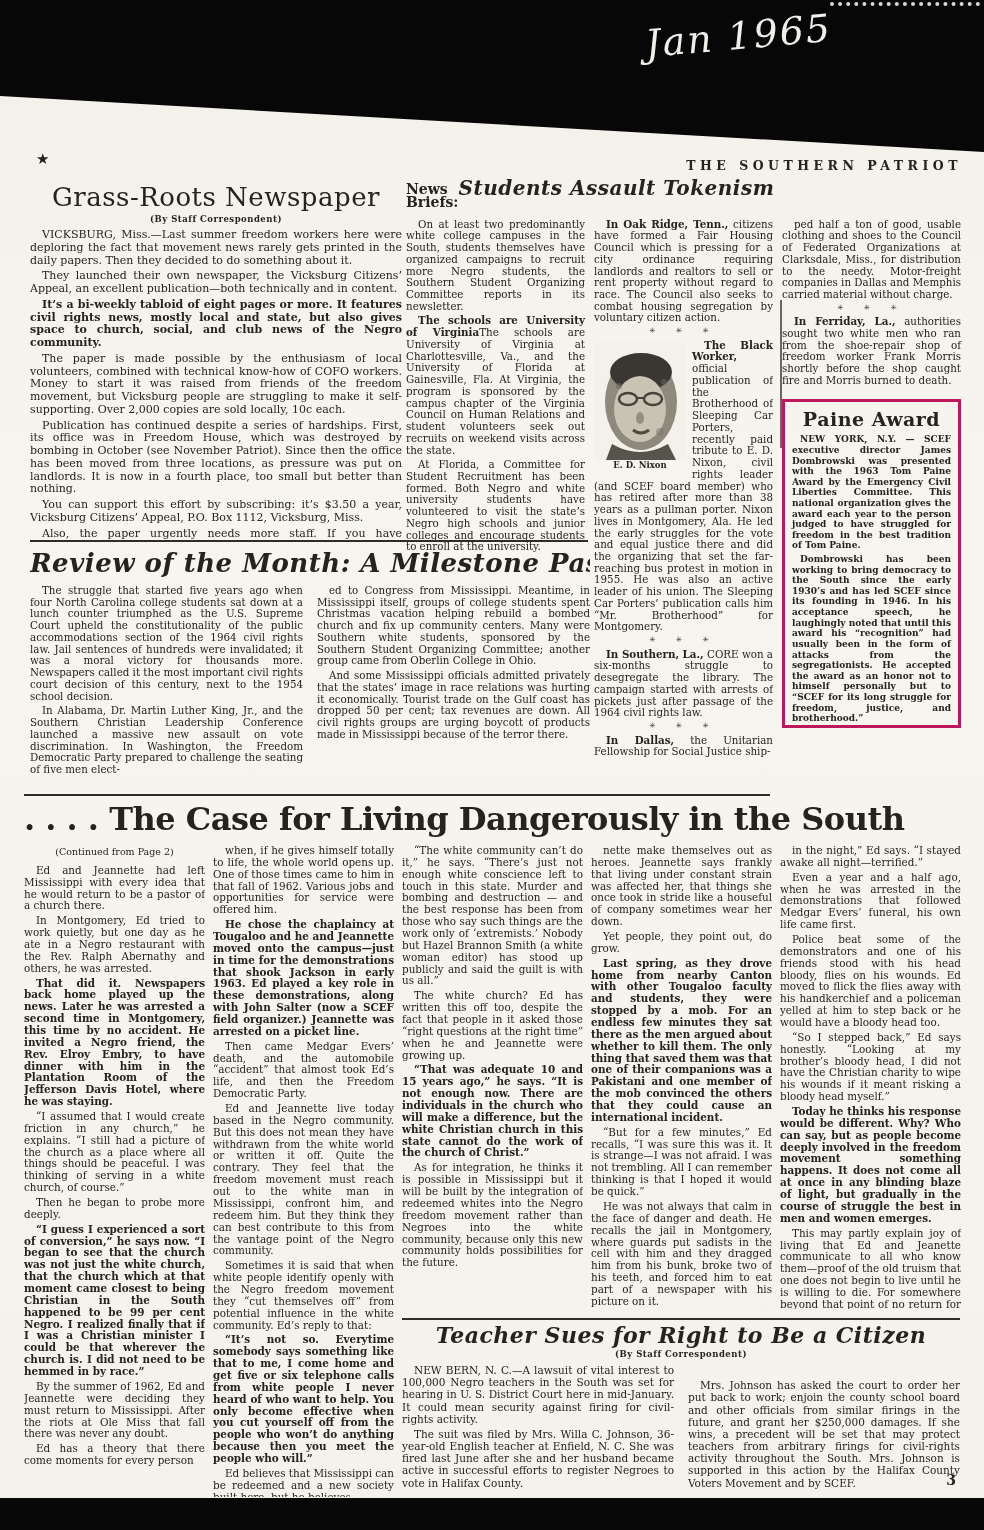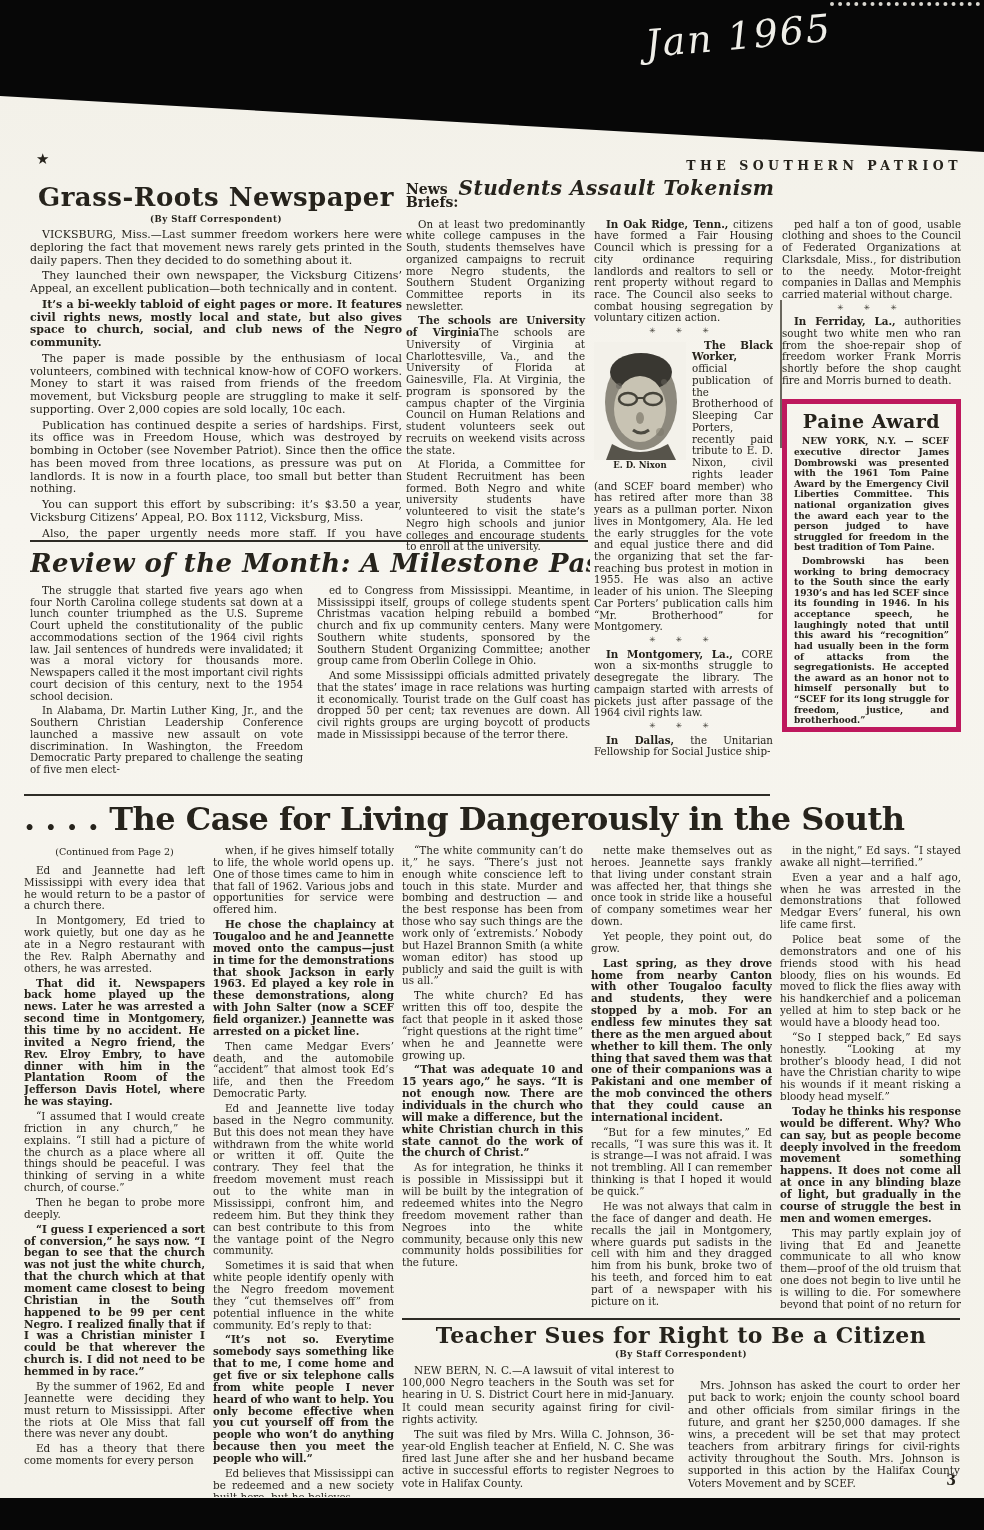--- a/index.html
+++ b/index.html
@@ -24,56 +24,56 @@
   .rule3{left:402px;top:1318px;width:558px;}
   .vrule{left:780px;top:300px;width:2px;height:148px;background:#6a675e;}
 
   .para{margin:0 0 3px;text-indent:12px;text-align:justify;}
   .para.b{font-weight:bold;}
   .lead{font-weight:bold;}
   .sep{text-align:center;font-size:7.5px;letter-spacing:9px;margin:3px 0 4px;color:#3c3a32;text-indent:0;}
   .byline{text-align:center;font-size:8.5px;font-weight:bold;letter-spacing:0.5px;}
 
   .grassroots{left:30px;top:182px;width:372px;height:358px;overflow:hidden;}
-  .gr-head{font-size:26px;font-weight:bold;text-align:center;margin:0 0 2px;letter-spacing:0.5px;}
+  .gr-head{font-size:26px;font-weight:normal;text-align:center;margin:0 0 2px;letter-spacing:0.5px;}
   .gr-body{font-size:11px;line-height:1.16;margin-top:5px;}
 
   .newsbriefs{left:406px;top:176px;width:556px;}
   .nb-header{display:flex;align-items:flex-start;margin-bottom:9px;}
   .nb-kicker{font-weight:bold;font-size:14px;line-height:0.95;padding-top:7px;}
   .nb-kicker span{display:block;}
   .nb-head{font-style:italic;font-weight:bold;font-size:20px;margin:0;letter-spacing:0.5px;white-space:nowrap;}
   .nb-cols{display:flex;gap:9px;align-items:flex-start;}
   .nb-col{width:179px;font-size:10.3px;line-height:1.14;}
   .clip2{max-height:566px;overflow:hidden;}
 
   .photo-wrap{float:left;width:92px;margin:2px 6px 2px 0;}
   .photo-svg{width:92px;height:118px;display:block;}
   .caption{font-size:8.5px;font-weight:bold;text-align:center;margin-top:1px;}
   .bw{overflow:visible;}
 
-  .paine{margin-top:12px;border:5px solid #be185d;padding:7px 7px 4px;height:312px;overflow:hidden;}
+  .paine{margin-top:12px;border:3px solid #be185d;padding:7px 7px 4px;height:312px;overflow:hidden;}
   .paine-head{font-size:19px;font-weight:bold;text-align:center;margin:0 0 4px;letter-spacing:0.5px;}
   .paine-body{font-size:9px;font-weight:bold;line-height:1.18;}
   .paine-body .para{text-indent:8px;}
 
   .review{left:30px;top:548px;width:560px;height:244px;overflow:hidden;}
   .rv-head{font-style:italic;font-weight:bold;font-size:26px;margin:0 0 7px;letter-spacing:0.5px;white-space:nowrap;}
   .rv-cols{display:flex;gap:14px;}
   .rv-col{width:273px;font-size:10.3px;line-height:1.14;}
 
   .case{left:24px;top:800px;width:938px;}
   .case-head{font-size:32px;font-weight:bold;margin:0 0 7px;letter-spacing:-0.5px;white-space:nowrap;}
   .case-cols{display:flex;gap:8px;align-items:flex-start;}
   .c-col{width:181px;height:652px;overflow:hidden;font-size:10.4px;line-height:1.14;}
   .c-col.short{height:464px;}
   .continued{text-align:center;font-size:9.5px;margin:2px 0 7px;text-indent:0;}
 
   .teacher{left:402px;top:1322px;width:558px;height:176px;overflow:hidden;}
-  .t-head{font-size:22px;font-weight:bold;text-align:center;margin:0;letter-spacing:0.5px;}
+  .t-head{font-size:22px;font-weight:bold;text-align:center;margin:0;letter-spacing:0.5px;font-style:italic;}
   .t-byline{margin:1px 0 5px;}
   .t-cols{display:flex;gap:14px;align-items:flex-end;}
   .t-col{width:272px;font-size:10.5px;line-height:1.16;}
 </style>
 </head>
 <body>
 
 <div class="scan">
   <div class="paper"></div>
   <div class="top-band"></div>
@@ -132,35 +132,35 @@
               <circle cx="25" cy="44" r="3" fill="#6b6860" opacity="0.6"></circle>
               <circle cx="70" cy="40" r="3" fill="#6b6860" opacity="0.5"></circle>
               <circle cx="66" cy="90" r="4" fill="#7b7769" opacity="0.5"></circle>
             </svg>
             <div class="caption">E. D. Nixon</div>
           </div>
           <p class="para"><b class="lead">The Black Worker,</b><span> official publication of the Brotherhood of Sleeping Car Porters, recently paid tribute to E. D. Nixon, civil rights leader (and SCEF board member) who has retired after more than 38 years as a pullman porter. Nixon lives in Montgomery, Ala. He led the early struggles for the vote and equal justice there and did the organizing that set the far-reaching bus protest in motion in 1955. He was also an active leader of his union. The Sleeping Car Porters’ publication calls him “Mr. Brotherhood” for Montgomery.</span></p>
         </div>
         <div>
             <p class="sep">✳ ✳ ✳</p>
-            <p class="para"><b class="lead">In Montgomery, La.,</b><span> CORE won a six-months struggle to desegregate the library. The campaign started with arrests of pickets just after passage of the 1964 civil rights law.</span></p>
+            <p class="para"><b class="lead">In Southern, La.,</b><span> CORE won a six-months struggle to desegregate the library. The campaign started with arrests of pickets just after passage of the 1964 civil rights law.</span></p>
             <p class="sep">✳ ✳ ✳</p>
             <p class="para"><b class="lead">In Dallas,</b><span> the Unitarian Fellowship for Social Justice ship-</span></p>
           </div>
       </div>
       <div class="nb-col">
         <div>
             <p class="para"><span>ped half a ton of good, usable clothing and shoes to the Council of Federated Organizations at Clarksdale, Miss., for distribution to the needy. Motor-freight companies in Dallas and Memphis carried material without charge.</span></p>
             <p class="sep">✳ ✳ ✳</p>
             <p class="para"><b class="lead">In Ferriday, La.,</b><span> authorities sought two white men who ran from the shoe-repair shop of freedom worker Frank Morris shortly before the shop caught fire and Morris burned to death.</span></p>
           </div>
         <aside class="paine">
           <h2 class="paine-head">Paine Award</h2>
           <div class="paine-body">
-              <p class="para"><span>NEW YORK, N.Y. — SCEF executive director James Dombrowski was presented with the 1961 Tom Paine Award by the Emergency Civil Liberties Committee. This national organization gives the award each year to the person judged to have struggled for freedom in the best tradition of Tom Paine.</span></p>
+              <p class="para"><span>NEW YORK, N.Y. — SCEF executive director James Dombrowski was presented with the 1963 Tom Paine Award by the Emergency Civil Liberties Committee. This national organization gives the award each year to the person judged to have struggled for freedom in the best tradition of Tom Paine.</span></p>
               <p class="para"><span>Dombrowski has been working to bring democracy to the South since the early 1930’s and has led SCEF since its founding in 1946. In his acceptance speech, he laughingly noted that until this award his “recognition” had usually been in the form of attacks from the segregationists. He accepted the award as an honor not to himself personally but to “SCEF for its long struggle for freedom, justice, and brotherhood.”</span></p>
             </div>
         </aside>
       </div>
     </div>
   </section>
 
   <div class="abs rule rule1"></div>
   <div class="abs vrule"></div>
 

